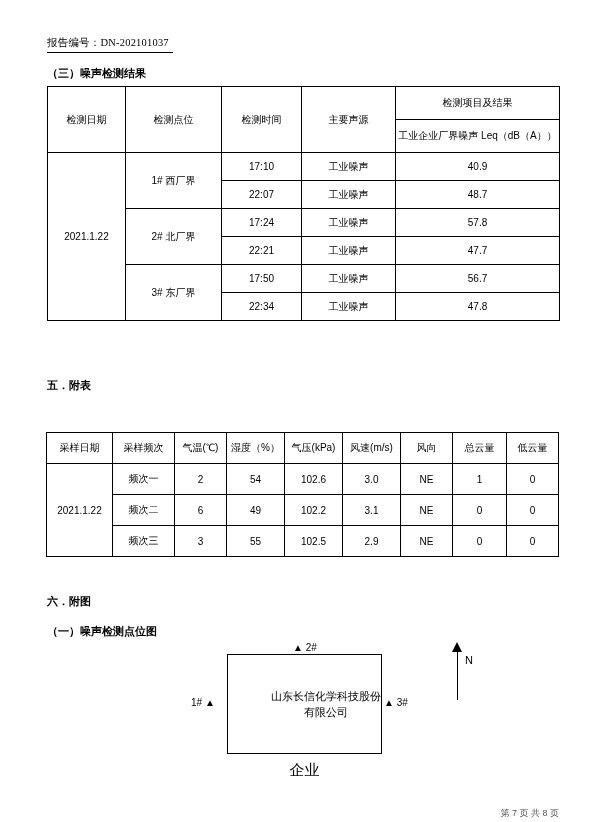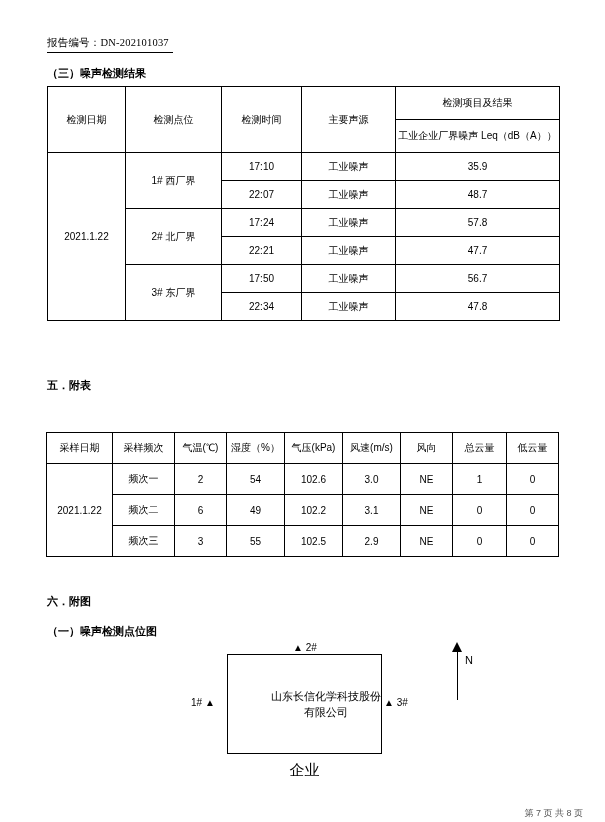--- a/index.html
+++ b/index.html
@@ -157,21 +157,21 @@
     top: 14px;
     font-size: 11px;
     font-family: "Liberation Sans", sans-serif;
   }
   #footer {
     position: absolute;
     left: 0;
     bottom: 2px;
     width: 605px;
     text-align: right;
-    padding-right: 22px;
+    padding-right: 46px;
     box-sizing: border-box;
     font-size: 9px;
     font-family: "Liberation Sans", sans-serif;
     color: #555;
   }
 </style>
 </head>
 <body>
 
 <div class="page">
@@ -201,21 +201,21 @@
       </tr>
       <tr>
         <td class="hdr">工业企业厂界噪声 Leq（dB（A））</td>
       </tr>
 
       <tr>
         <td rowspan="6">2021.1.22</td>
         <td rowspan="2">1#  西厂界</td>
         <td>17:10</td>
         <td>工业噪声</td>
-        <td>35.9</td>
+        <td>40.9</td>
       </tr>
       <tr>
         <td>22:07</td>
         <td>工业噪声</td>
         <td>48.7</td>
       </tr>
 
       <tr>
         <td rowspan="2">2#  北厂界</td>
         <td>17:24</td>

